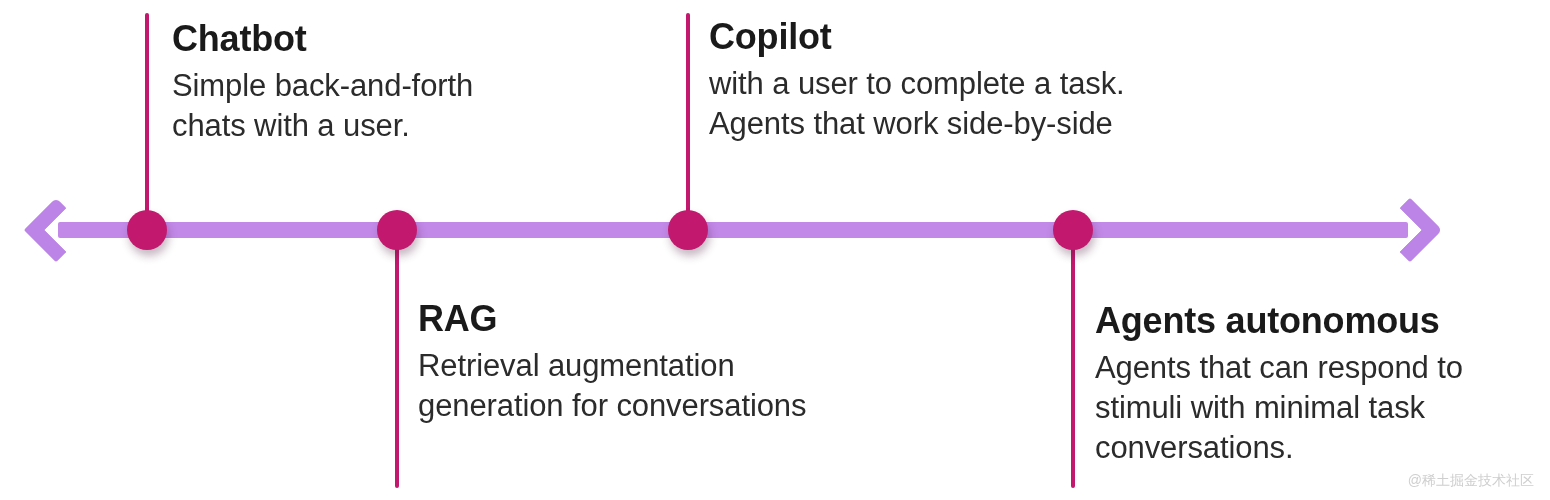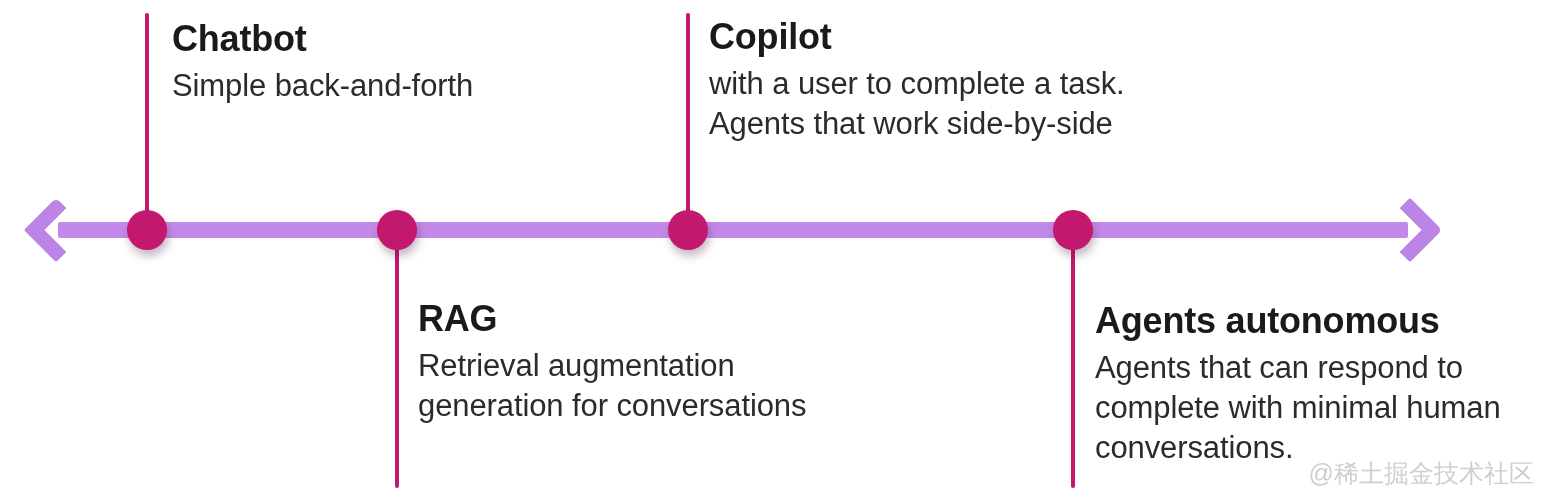--- a/index.html
+++ b/index.html
@@ -95,40 +95,41 @@
     letter-spacing: -0.1px;
     margin-top: 6px;
   }
   .label-desc .ln { display: block; }
 
   
   .watermark {
     position: absolute;
     right: 16px;
     bottom: 10px;
-    font-size: 25px;
+    font-size: 14px;
     color: #cfcfcf;
     white-space: nowrap;
   }
 </style>
 </head>
 <body>
 
 <div id="stage">
 
   <div class="axis-bar"></div>
   <div class="chevron left"></div>
   <div class="chevron right"></div>
 
   <div class="stem" style="left:147px; top:13px; height:217px;"></div>
   <div class="node-dot" style="left:147px;"></div>
   <div class="label-block" style="left:172px; top:18px; width:370px;">
     <div class="label-title">Chatbot</div>
     <div class="label-desc">
       <span class="ln">Simple back-and-forth</span>
+      <span class="ln">chats with a user.</span>
     </div>
   </div>
 
   <div class="stem" style="left:397px; top:230px; height:258px;"></div>
   <div class="node-dot" style="left:397px;"></div>
   <div class="label-block" style="left:418px; top:298px; width:470px;">
     <div class="label-title">RAG</div>
     <div class="label-desc">
       <span class="ln">Retrieval augmentation</span>
       <span class="ln">generation for conversations</span>
@@ -144,20 +145,20 @@
       <span class="ln">Agents that work side-by-side</span>
     </div>
   </div>
 
   <div class="stem" style="left:1073px; top:230px; height:258px;"></div>
   <div class="node-dot" style="left:1073px;"></div>
   <div class="label-block" style="left:1095px; top:300px; width:440px;">
     <div class="label-title">Agents autonomous</div>
     <div class="label-desc">
       <span class="ln">Agents that can respond to</span>
-      <span class="ln">complete with minimal human</span>
+      <span class="ln">stimuli with minimal task</span>
       <span class="ln">conversations.</span>
     </div>
   </div>
 
   <div class="watermark">@稀土掘金技术社区</div>
 
 </div>
 
 </body></html>

